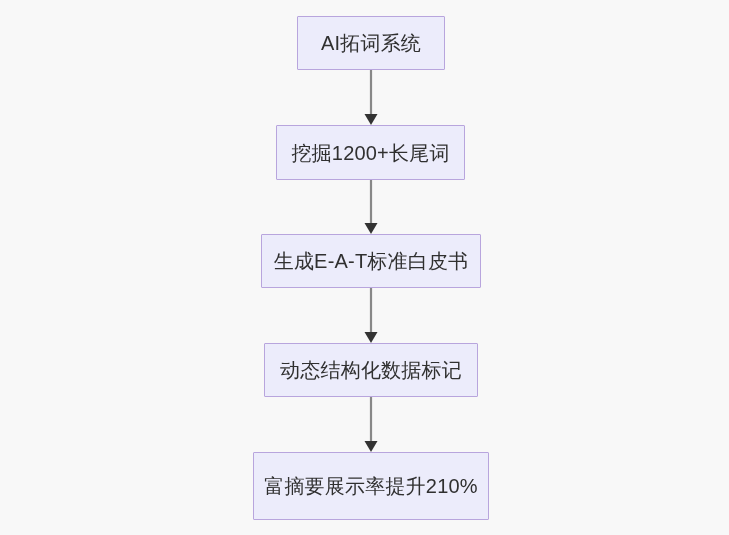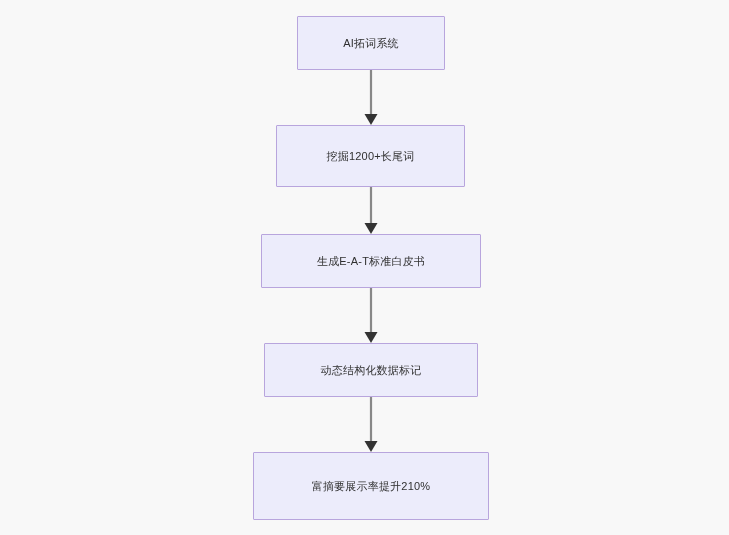--- a/index.html
+++ b/index.html
@@ -22,21 +22,21 @@
     position: absolute;
     box-sizing: border-box;
     background: #ececfb;
     border: 1.6px solid #b8a5dd;
     display: flex;
     align-items: center;
     justify-content: center;
     border-radius: 1px;
   }
   .node-label {
-    font-size: 11px;
+    font-size: 20px;
     color: #303030;
     line-height: 1;
     letter-spacing: 0.2px;
     white-space: nowrap;
   }
   .edge {
     position: absolute;
     width: 24px;
     overflow: visible;
   }
@@ -75,21 +75,21 @@
     <svg width="24" height="55" viewBox="0 0 24 55">
       <line x1="12" y1="0" x2="12" y2="45" stroke="#888888" stroke-width="2.2"></line>
       <polygon points="12,55 5.5,44 18.5,44" fill="#333333"></polygon>
     </svg>
   </div>
 
   <div class="node-box" style="left: 297px; top: 16px; width: 148px; height: 54px; background: rgb(236, 236, 251); border-color: rgb(184, 165, 221); color: rgb(48, 48, 48);">
     <span class="node-label">AI拓词系统</span>
   </div>
 
-  <div class="node-box" style="left: 276px; top: 125px; width: 189px; height: 62px; background: rgb(236, 236, 251); border-color: rgb(184, 165, 221); color: rgb(48, 48, 48);">
+  <div class="node-box" style="left: 276px; top: 125px; width: 189px; height: 55px; background: rgb(236, 236, 251); border-color: rgb(184, 165, 221); color: rgb(48, 48, 48);">
     <span class="node-label">挖掘1200+长尾词</span>
   </div>
 
   <div class="node-box" style="left: 264px; top: 343px; width: 214px; height: 54px; background: rgb(236, 236, 251); border-color: rgb(184, 165, 221); color: rgb(48, 48, 48);">
     <span class="node-label">动态结构化数据标记</span>
   </div>
 
   <div class="node-box" style="left: 261px; top: 234px; width: 220px; height: 54px; background: rgb(236, 236, 251); border-color: rgb(184, 165, 221); color: rgb(48, 48, 48);">
     <span class="node-label">生成E-A-T标准白皮书</span>
   </div>

